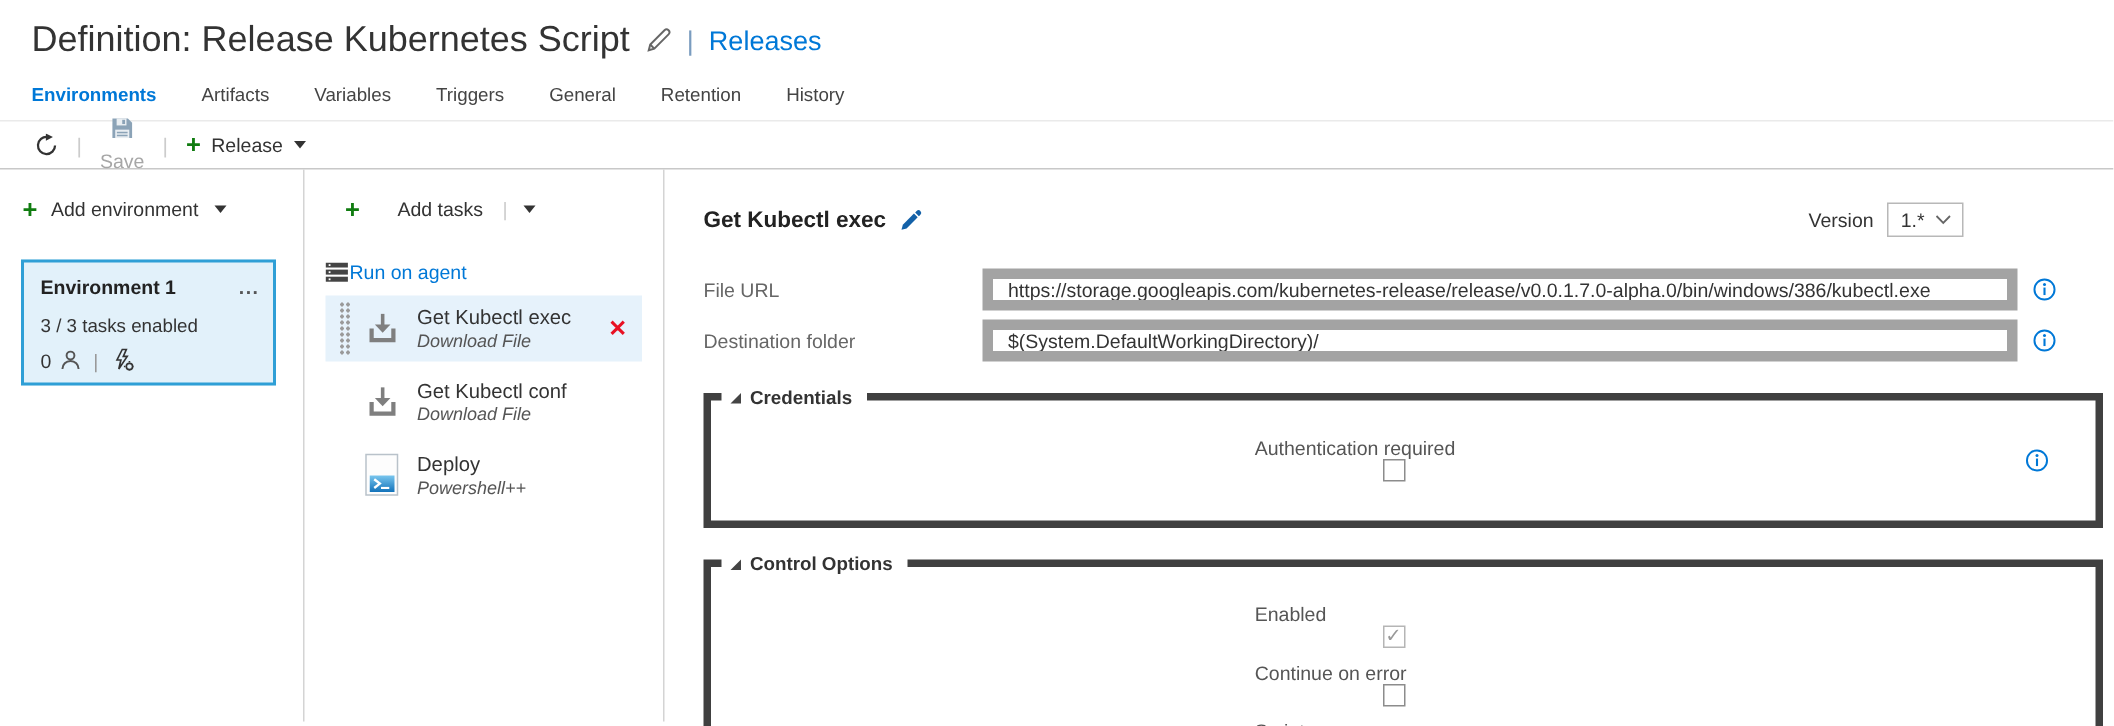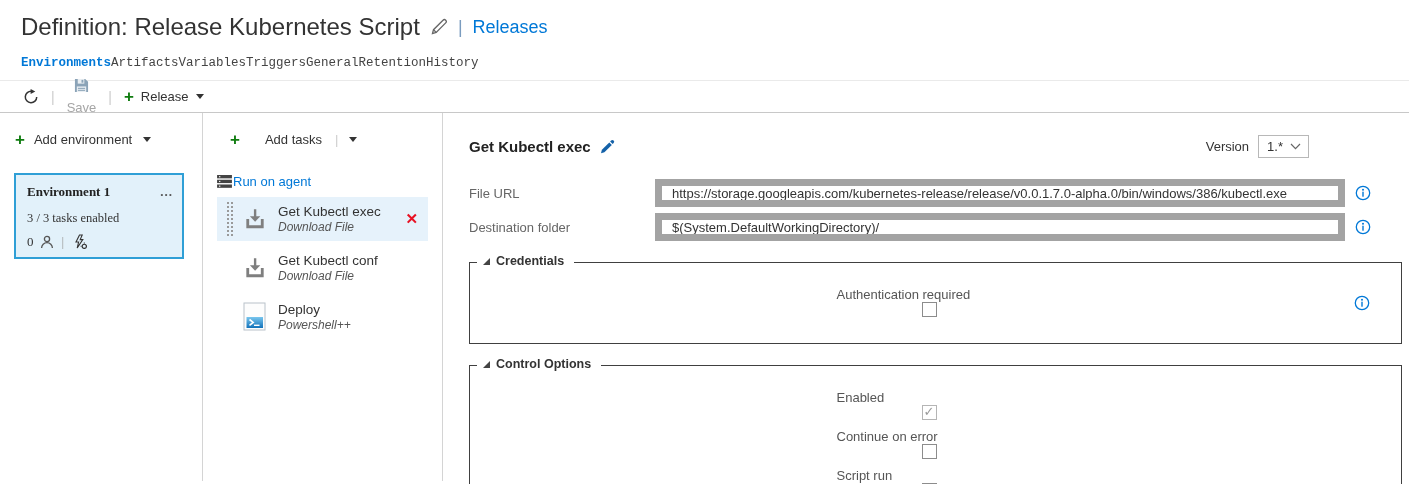--- a/index.html
+++ b/index.html
@@ -13,42 +13,42 @@
   svg { display:block; }
 
   
   .page-header { padding:13px 0 0 21px; }
   .title-row { display:flex; align-items:center; gap:10px; }
   .page-title { font-size:24px; font-weight:400; color:#333; white-space:nowrap; }
   .title-sep { color:#7a9cbf; font-size:18px; font-weight:300; }
   .releases-link { font-size:18px; color:#0078d7; cursor:pointer; }
 
   
-  .tabs { display:flex; padding:15px 0 10px 21px; border-bottom:1px solid #eaeaea;font-family:Liberation Mono, monospace; }
+  .tabs { display:flex; gap:30px; padding:15px 0 10px 21px; border-bottom:1px solid #eaeaea; }
   .tab { font-size:12.5px; color:#444; cursor:pointer; }
   .tab.active { color:#0078d7; font-weight:bold; }
 
   
   .toolbar { height:32px; display:flex; align-items:center; padding-left:23px; border-bottom:1px solid #c8c8c8; }
   .tb-sep { color:#ccc; margin:0 12px; font-size:14px; }
   .tb-btn { display:flex; align-items:center; gap:7px; cursor:pointer; }
   .tb-btn.disabled { cursor:default;flex-direction:column; }
   .tb-btn.disabled .tb-label { color:#a6a6a6; }
   .plus { color:#107c10; font-size:17px; font-weight:bold; line-height:1; }
   .caret { width:0; height:0; border-left:4px solid transparent; border-right:4px solid transparent; border-top:5px solid #333; display:inline-block; }
 
   
   .content { display:flex; height:368px; }
   .col-env   { width:203px; border-right:1px solid #d4d4d4; flex:none; }
   .col-tasks { width:240px; border-right:1px solid #d4d4d4; flex:none; }
   .col-detail{ flex:1; padding:0 0 0 26px; }
 
   
   .add-env { margin:18px 0 0 15px; display:flex; align-items:center; gap:9px; cursor:pointer; }
-  .env-card { margin:25px 0 0 14px; width:170px; border:2px solid #2f9fd6; background:#e2f1fa; padding:9px 9px 7px 11px; cursor:pointer;font-family:Liberation Serif, serif; }
+  .env-card { margin:25px 0 0 14px; width:170px; border:2px solid #2f9fd6; background:#e2f1fa; padding:9px 9px 7px 11px; cursor:pointer; }
   .env-card-top { display:flex; align-items:center; justify-content:space-between; }
   .env-name { font-weight:bold; font-size:13px; color:#222; }
   .env-more { color:#555; font-weight:bold; letter-spacing:1px; cursor:pointer; line-height:8px; }
   .env-summary { margin-top:11px; font-size:12.5px; color:#333; }
   .env-icons { margin-top:8px; display:flex; align-items:center; gap:6px; color:#333; }
   .env-icons .bar { color:#999; margin:0 2px; }
 
   
   .add-tasks { margin:18px 0 0 27px; display:flex; align-items:center; cursor:pointer; }
   .add-tasks .plus { margin-right:9px; }
@@ -76,21 +76,21 @@
   .version-group { margin-left:auto; margin-right:100px; display:flex; align-items:center; gap:9px; }
   .version-label { color:#333; }
   .version-select { border:1px solid #b8b8b8; height:23px; padding:0 7px 0 8px; display:flex; align-items:center; gap:7px; cursor:pointer; color:#333; }
 
   .fields { margin-top:21px; }
   .field-row { display:flex; align-items:center; margin-bottom:6px; padding-right:38px; }
   .field-label { width:186px; flex:none; color:#666; }
   .field-row input[type=text] { flex:1; height:28px; border:7px solid #a3a3a3; padding:0 10px; font-size:13px; color:#333; font-family:"Liberation Sans",sans-serif; outline:none; }
   .info { margin-left:10px; flex:none; cursor:pointer; }
 
-  .section { position:relative; border:1px solid #404040; margin:21px 7px 0 0; }
+  .section { position:relative; border:5px solid #404040; margin:21px 7px 0 0; }
   .section-legend { position:absolute; top:-9px; left:7px; background:#fff; padding:0 10px 0 6px; display:flex; align-items:center; gap:6px; cursor:pointer; }
   .legend-tri { width:0; height:0; border-left:7px solid transparent; border-bottom:7px solid #444; }
   .section-title { font-size:12.5px; font-weight:bold; color:#333; }
   .section-body { padding:24px 30px 15px 17px; }
   .opt-row { display:flex; align-items:center; margin-bottom:9px; position:relative;flex-direction:column; }
   .opt-row:last-child { margin-bottom:0; }
   .opt-label { width:185px; flex:none; color:#555; }
   .checkbox { width:15px; height:15px; border:1px solid #8c8c8c; background:#fff; flex:none; position:relative; cursor:pointer; }
   .checkbox.checked { border-color:#b5b5b5; }
   .checkbox.checked::after { content:"\2713"; position:absolute; left:1px; top:-2px; color:#999; font-size:13px; }

